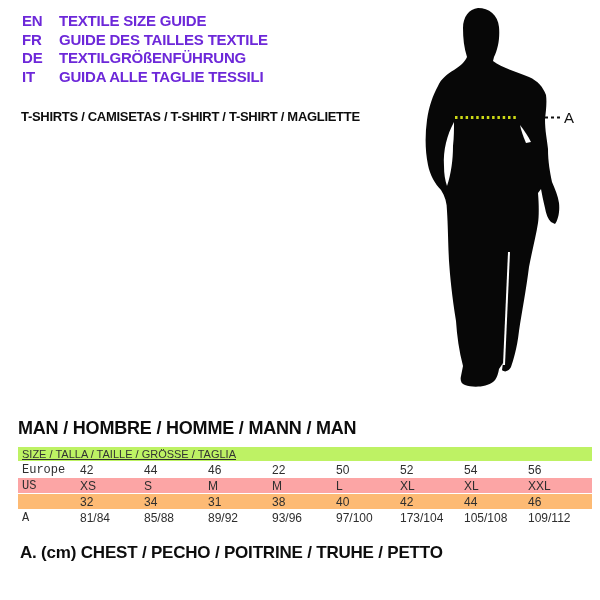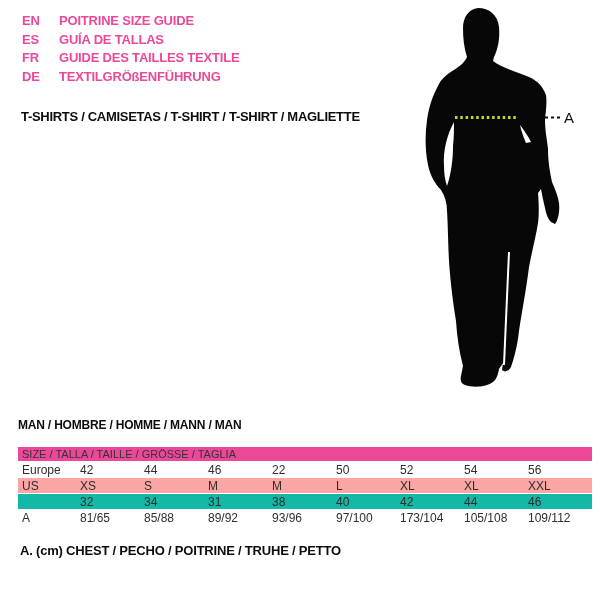--- a/index.html
+++ b/index.html
@@ -1,64 +1,64 @@
 <!DOCTYPE html>
 <html><head>
 <meta charset="utf-8">
 <style>
   html,body{margin:0;padding:0;background:#ffffff;}
   body{font-family:"Liberation Sans", sans-serif;}
   .page{position:relative;width:600px;height:600px;background:#ffffff;overflow:hidden;color:#111;}
 
   
-  .lang-block{position:absolute;left:22px;top:12px;font-size:13px;font-weight:700;letter-spacing:-0.2px;color:#ec4899;}
+  .lang-block{position:absolute;left:22px;top:12px;font-size:15px;font-weight:700;letter-spacing:-0.2px;color:#6d28d9;}
   .lang-row{display:flex;line-height:18.7px;white-space:nowrap;}
   .lang-code{display:inline-block;width:37px;}
 
   
   .cat-block{position:absolute;left:21px;top:107px;font-size:13px;font-weight:700;letter-spacing:-0.3px;line-height:19px;color:#0d0d0d;white-space:nowrap;}
 
   
   .figure{position:absolute;left:405px;top:0;width:195px;height:400px;}
 
   
-  .man-title{position:absolute;left:18px;top:418px;font-size:12px;font-weight:700;letter-spacing:-0.2px;color:#0d0d0d;white-space:nowrap;}
+  .man-title{position:absolute;left:18px;top:418px;font-size:18px;font-weight:700;letter-spacing:-0.2px;color:#0d0d0d;white-space:nowrap;}
 
   
   .size-table{position:absolute;left:18px;top:447px;width:574px;border-collapse:collapse;table-layout:fixed;font-size:12px;color:#2e2e2e;}
   .size-table td{padding:0;line-height:14px;border-bottom:1px solid #ffffff;}
   .size-table tr.head td{font-size:11px;line-height:12px;padding:1px 0 1px 4px;color:#333;}
-  .size-table td.lbl{text-align:left;padding-left:4px;}
+  .size-table td.lbl{text-align:left;padding-left:4px;font-family:Liberation Mono, monospace;}
   .size-table td.val{text-align:left;}
   .size-table tr.data td{height:15px;}
 
   
-  .footnote{position:absolute;left:20px;top:543px;font-size:13px;font-weight:700;letter-spacing:-0.2px;color:#0d0d0d;white-space:nowrap;}
+  .footnote{position:absolute;left:20px;top:543px;font-size:17px;font-weight:700;letter-spacing:-0.2px;color:#0d0d0d;white-space:nowrap;}
 </style>
 </head>
 <body>
 
 <div class="page">
 
   <div class="lang-block">
     <div class="lang-row">
       <span class="lang-code">EN</span>
-      <span class="lang-name">POITRINE SIZE GUIDE</span>
-    </div>
-    <div class="lang-row">
-      <span class="lang-code">ES</span>
-      <span class="lang-name">GUÍA DE TALLAS</span>
+      <span class="lang-name">TEXTILE SIZE GUIDE</span>
     </div>
     <div class="lang-row">
       <span class="lang-code">FR</span>
       <span class="lang-name">GUIDE DES TAILLES TEXTILE</span>
     </div>
     <div class="lang-row">
       <span class="lang-code">DE</span>
       <span class="lang-name">TEXTILGRÖßENFÜHRUNG</span>
+    </div>
+    <div class="lang-row">
+      <span class="lang-code">IT</span>
+      <span class="lang-name">GUIDA ALLE TAGLIE TESSILI</span>
     </div>
   </div>
 
   <div class="cat-block">
     <div>T-SHIRTS / CAMISETAS / T-SHIRT / T-SHIRT / MAGLIETTE</div>
   </div>
 
   <svg class="figure" viewBox="0 0 195 400" width="195" height="400">
     <path d="M 73,8
          C 84,8 93,15 94,27
@@ -115,21 +115,21 @@
       <col style="width:64px">
         <col style="width:64px">
         <col style="width:64px">
         <col style="width:64px">
       <col style="width:64px">
         <col style="width:64px">
         <col style="width:64px">
         <col style="width:64px">
     </colgroup>
     <tbody>
-        <tr class="head" style="background:#ec4899;">
+        <tr class="head" style="background:#bef264;text-decoration:underline;">
       <td colspan="9">SIZE / TALLA / TAILLE / GRÖSSE / TAGLIA</td>
     </tr>
     <tr class="data" style="background:#ffffff;">
       <td class="lbl">Europe</td>
       <td class="val">42</td>
       <td class="val">44</td>
       <td class="val">46</td>
       <td class="val">22</td>
       <td class="val">50</td>
       <td class="val">52</td>
@@ -140,34 +140,34 @@
       <td class="lbl">US</td>
       <td class="val">XS</td>
       <td class="val">S</td>
       <td class="val">M</td>
       <td class="val">M</td>
       <td class="val">L</td>
       <td class="val">XL</td>
       <td class="val">XL</td>
       <td class="val">XXL</td>
     </tr>
-    <tr class="data" style="background:#14b8a6;">
+    <tr class="data" style="background:#fdba74;">
       <td class="lbl"></td>
       <td class="val">32</td>
       <td class="val">34</td>
       <td class="val">31</td>
       <td class="val">38</td>
       <td class="val">40</td>
       <td class="val">42</td>
       <td class="val">44</td>
       <td class="val">46</td>
     </tr>
     <tr class="data" style="background:#ffffff;">
       <td class="lbl">A</td>
-      <td class="val">81/65</td>
+      <td class="val">81/84</td>
       <td class="val">85/88</td>
       <td class="val">89/92</td>
       <td class="val">93/96</td>
       <td class="val">97/100</td>
       <td class="val">173/104</td>
       <td class="val">105/108</td>
       <td class="val">109/112</td>
     </tr>
   </tbody>
     </table>

